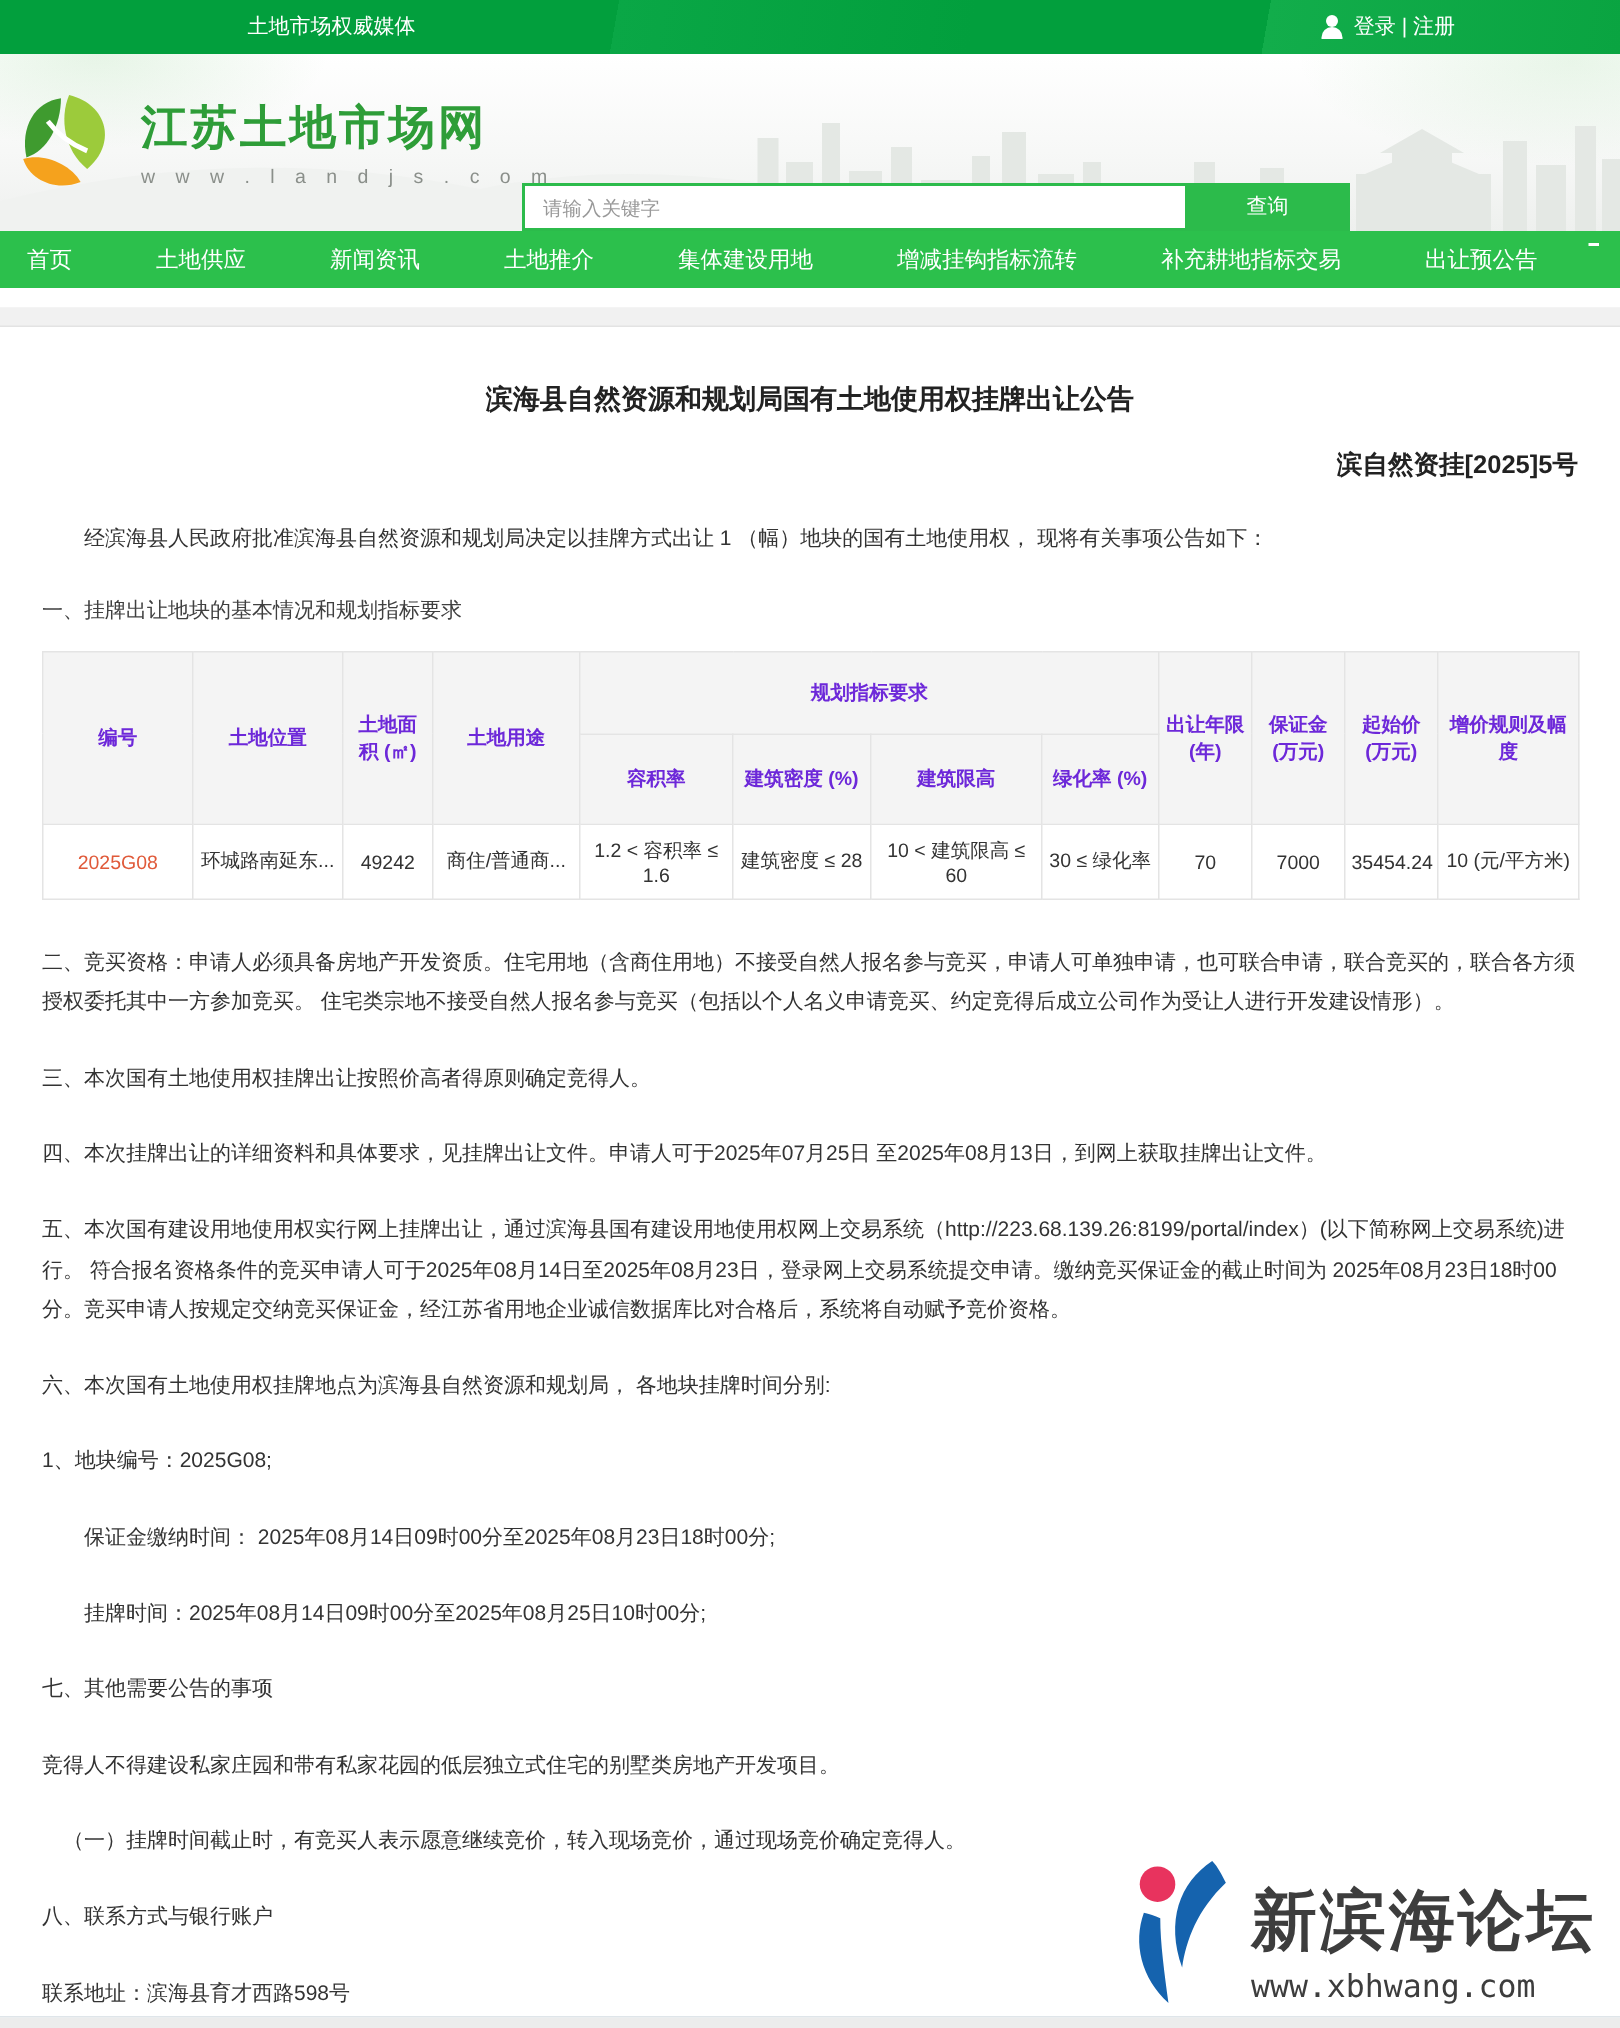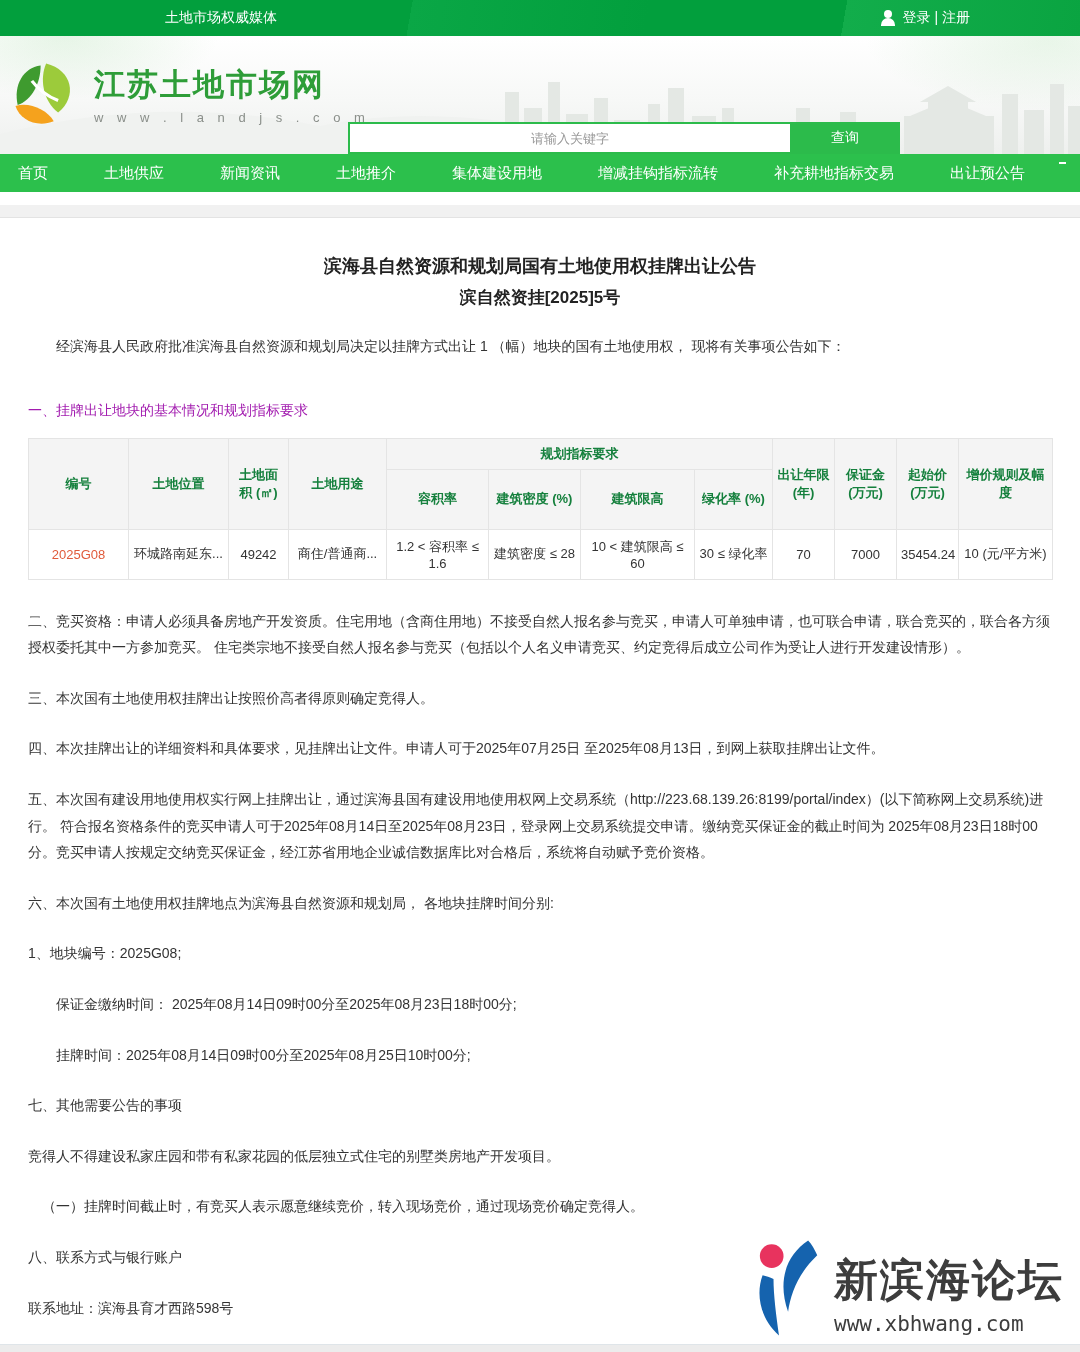--- a/index.html
+++ b/index.html
@@ -34,51 +34,50 @@
   .brand { position:absolute; left:10px; top:22px; display:flex; align-items:center; }
   .brand-mark { width:70px; height:72px; }
   .brand-text { margin-left:14px; }
   .site-name { font-size:31px; font-weight:bold; color:#2e9d38; letter-spacing:2px; }
   .site-url  { font-size:13px; color:#8a8f8a; letter-spacing:5px; margin-top:4px; }
   .search-wrap { position:absolute; left:348px; top:86px; width:552px; height:32px; display:flex; }
   .search-input {
     flex:1; height:32px; border:2px solid #2cbb4b; border-right:none; background:#fff;
     padding:0 12px; font-size:13px; color:#333; outline:none;
     font-family:"Liberation Sans","DejaVu Sans",sans-serif;
-    text-align:center;
   }
   .search-input::placeholder { color:#999; }
   .search-btn {
     width:110px; height:32px; background:#2cbb4b; color:#fff; border:none;
     font-size:14px; cursor:pointer; font-family:"Liberation Sans","DejaVu Sans",sans-serif;
   }
   
   .nav {
     height:38px; background:#2cc04c; display:flex; align-items:center;
     justify-content:space-between; padding:0 55px 0 18px; position:relative;
   }
   .nav-item { color:#fff; font-size:15px; cursor:pointer; white-space:nowrap; }
   .nav-dash { position:absolute; right:14px; top:8px; width:7px; height:2px; background:#fff; }
   
   .gap-white { height:13px; background:#fff; }
   .gap-gray  { height:13px; background:#f1f1f1; border-bottom:1px solid #e3e3e3; }
   
   .content { background:#fff; padding:36px 28px 0 28px; height:1127px; position:relative; border-bottom:1px solid #dfe5e9; }
   .doc-title { text-align:center; font-size:18px; font-weight:bold; color:#222; }
-  .doc-no    { text-align:center; font-size:17px; font-weight:bold; color:#222; margin-top:8px; }
+  .doc-no    { text-align:right; font-size:17px; font-weight:bold; color:#222; margin-top:20px; }
   p.body-text { font-size:14px; color:#333; line-height:1.9; margin-top:24px; }
   .indent { text-indent:2em; }
   .indent-1em { padding-left:14px; }
   .indent-2em { padding-left:28px; }
-  .section-head { font-size:14px; color:#a21caf; margin-top:42px; }
+  .section-head { font-size:14px; color:#404040; margin-top:26px; }
   .red-text { color:#f6332a; }
   
   table.land { width:100%; border-collapse:collapse; margin-top:18px; table-layout:fixed; }
   table.land th, table.land td { border:1px solid #e4e4e4; text-align:center; vertical-align:middle; }
-  table.land th { background:#f4f4f4; font-size:13px; font-weight:bold; color:#15803d; padding:6px 4px; }
+  table.land th { background:#f4f4f4; font-size:13px; font-weight:bold; color:#6d28d9; padding:18px 4px; }
   table.land td { font-size:13px; color:#333; padding:8px 4px; height:46px; background:#fff; }
   table.land .group-th { height:26px; }
   table.land .col-th { height:60px; }
   a.lot-link { color:#e05a3a; text-decoration:none; cursor:pointer; }
   
   .watermark { position:absolute; right:16px; bottom:8px; display:flex; align-items:flex-end; }
   .wm-mark { width:82px; height:96px; }
   .wm-text { margin-left:4px; }
   .wm-name { font-size:44px; font-weight:bold; color:#3d3d3d; font-family:"Liberation Sans","DejaVu Sans",sans-serif; letter-spacing:2px; }
   .wm-url  { font-size:21px; color:#3d3d3d; font-family:"DejaVu Sans Mono",monospace; margin-top:2px; }

